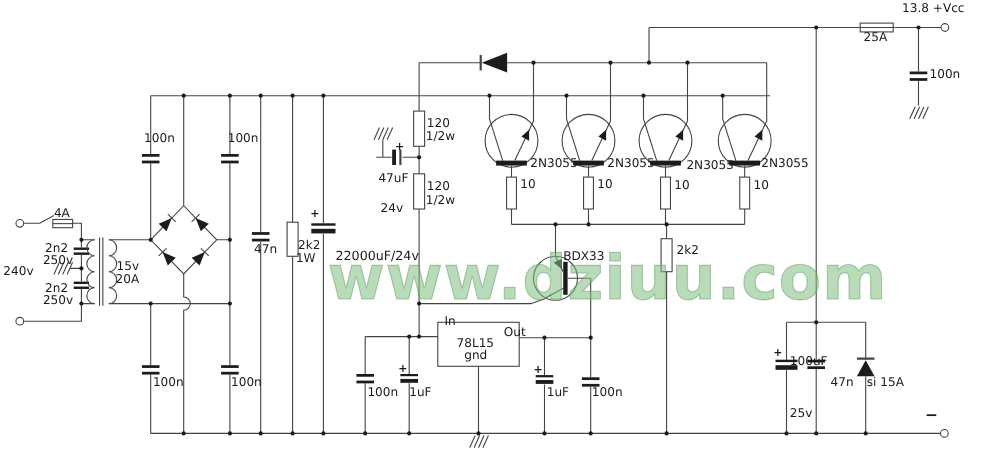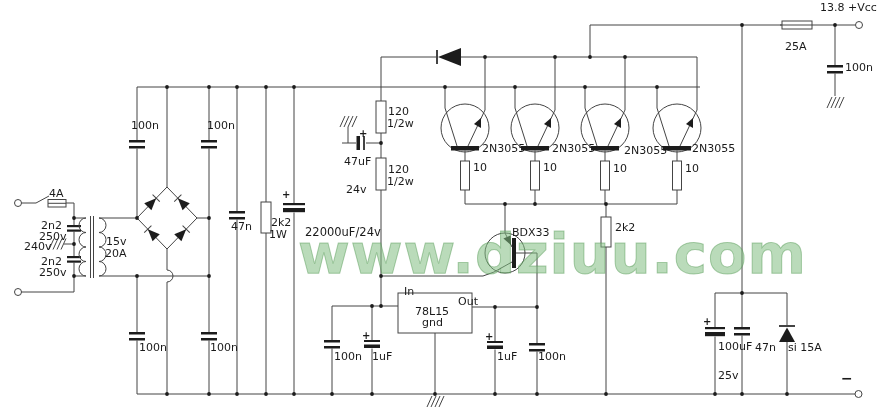--- a/index.html
+++ b/index.html
@@ -299,21 +299,21 @@
         <circle cx="495" cy="394" r="1.9"></circle>
     <circle cx="537" cy="394" r="1.9"></circle>
         <circle cx="606" cy="394" r="1.9"></circle>
         <circle cx="715" cy="394" r="1.9"></circle>
     <circle cx="742" cy="394" r="1.9"></circle>
         <circle cx="787" cy="394" r="1.9"></circle>
   </g>
 </svg>
 
 <span class="lb" style="left:49px;top:188px">4A</span>
-<span class="lb" style="left:24px;top:241px">240v</span>
+<span class="lb" style="left:3px;top:241px">240v</span>
 <span class="lb" style="left:41px;top:220px">2n2</span>
 <span class="lb" style="left:39px;top:231px">250v</span>
 <span class="lb" style="left:41px;top:256px">2n2</span>
 <span class="lb" style="left:39px;top:267px">250v</span>
 <span class="lb" style="left:106px;top:236px">15v</span>
 <span class="lb" style="left:105px;top:248px">20A</span>
 
 <span class="lb" style="left:131px;top:120px">100n</span>
 <span class="lb" style="left:207px;top:120px">100n</span>
 <span class="lb" style="left:139px;top:342px">100n</span>
@@ -343,24 +343,24 @@
 
 <span class="lb" style="left:404px;top:286px">In</span>
 <span class="lb" style="left:458px;top:296px">Out</span>
 <span class="lb" style="left:415px;top:306px">78L15</span>
 <span class="lb" style="left:422px;top:317px">gnd</span>
 <span class="lb" style="left:334px;top:351px">100n</span>
 <span class="lb" style="left:372px;top:351px">1uF</span>
 <span class="lb" style="left:497px;top:351px">1uF</span>
 <span class="lb" style="left:538px;top:351px">100n</span>
 
-<span class="lb" style="left:785px;top:41px">25A</span>
+<span class="lb" style="left:785px;top:28px">25A</span>
 <span class="lb" style="left:820px;top:2px">13.8 +Vcc</span>
 <span class="lb" style="left:845px;top:62px">100n</span>
-<span class="lb" style="left:718px;top:341px">100uF</span>
+<span class="lb" style="left:718px;top:323px">100uF</span>
 <span class="lb" style="left:718px;top:370px">25v</span>
 <span class="lb" style="left:755px;top:342px">47n</span>
 <span class="lb" style="left:788px;top:342px">si 15A</span>
 <span class="minuslb" style="left:841px;top:371px">−</span>
 
 <span class="plus" style="left:359px;top:129px">+</span>
 <span class="plus" style="left:282px;top:190px">+</span>
 <span class="plus" style="left:362px;top:331px">+</span>
 <span class="plus" style="left:485px;top:332px">+</span>
 <span class="plus" style="left:703px;top:317px">+</span>

